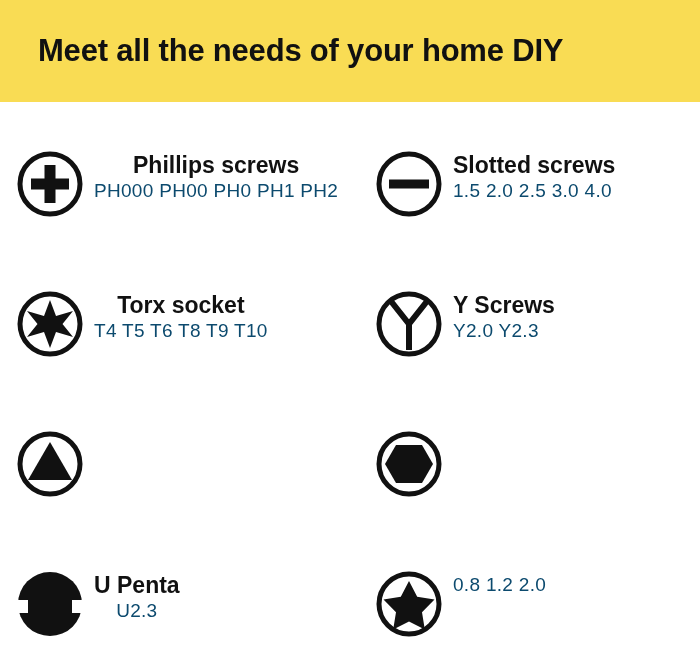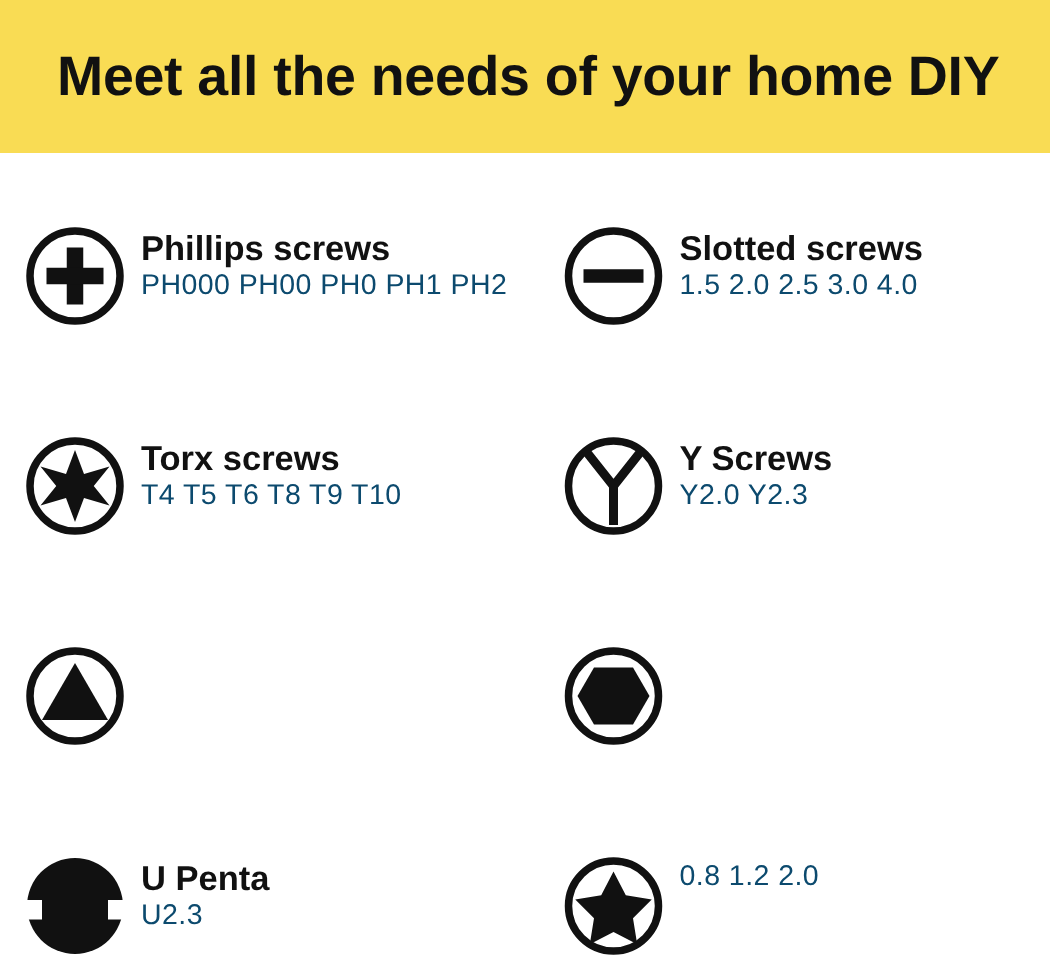--- a/index.html
+++ b/index.html
@@ -14,21 +14,21 @@
 
   
   .banner{
     position:absolute;left:0;top:0;
     width:700px;height:102px;
     background:#f9dc54;
     display:flex;align-items:center;
   }
   .banner-title{
     margin-left:38px;
-    font-size:37px;
+    font-size:31px;
     font-weight:bold;
     letter-spacing:-0.2px;
     color:#111111;
     white-space:nowrap;
   }
 
   
   .grid{
     position:absolute;left:0;top:102px;
     width:700px;height:551px;
@@ -49,21 +49,21 @@
   }
   .item-sizes{
     font-size:19px;
     line-height:25px;
     color:#0c4a6e;
     white-space:nowrap;
     letter-spacing:0.3px;
   }
 
   
-  .col-l{left:16px;}
+  .col-l{left:16px;text-align:center;}
   .col-r{left:375px;}
   .row-1{top:48px;}
   .row-2{top:188px;}
   .row-3{top:328px;}
   .row-4{top:468px;}
 
   svg{display:block;}
 </style>
 </head>
 <body>
@@ -104,21 +104,21 @@
     </div>
 
     <div class="item col-l row-2">
       <div class="icon-wrap">
         <svg width="68" height="68" viewBox="0 0 68 68">
           <circle cx="34" cy="34" r="30" fill="none" stroke="#111111" stroke-width="5"></circle>
           <path fill="#111111" d="M34 10 L40 26 L57 21 L46.5 34 L57 47 L40 42 L34 58 L28 42 L11 47 L21.5 34 L11 21 L28 26 Z"></path>
         </svg>
       </div>
       <div class="texts">
-        <div class="item-title">Torx screws</div>
+        <div class="item-title">Torx socket</div>
         <div class="item-sizes">T4  T5  T6  T8  T9  T10</div>
       </div>
     </div>
 
     <div class="item col-r row-2">
       <div class="icon-wrap">
         <svg width="68" height="68" viewBox="0 0 68 68">
           <circle cx="34" cy="34" r="30" fill="none" stroke="#111111" stroke-width="5"></circle>
           <path fill="none" stroke="#111111" stroke-width="6" d="M15 10 L34 34 L53 10 M34 34 L34 60"></path>
         </svg>

